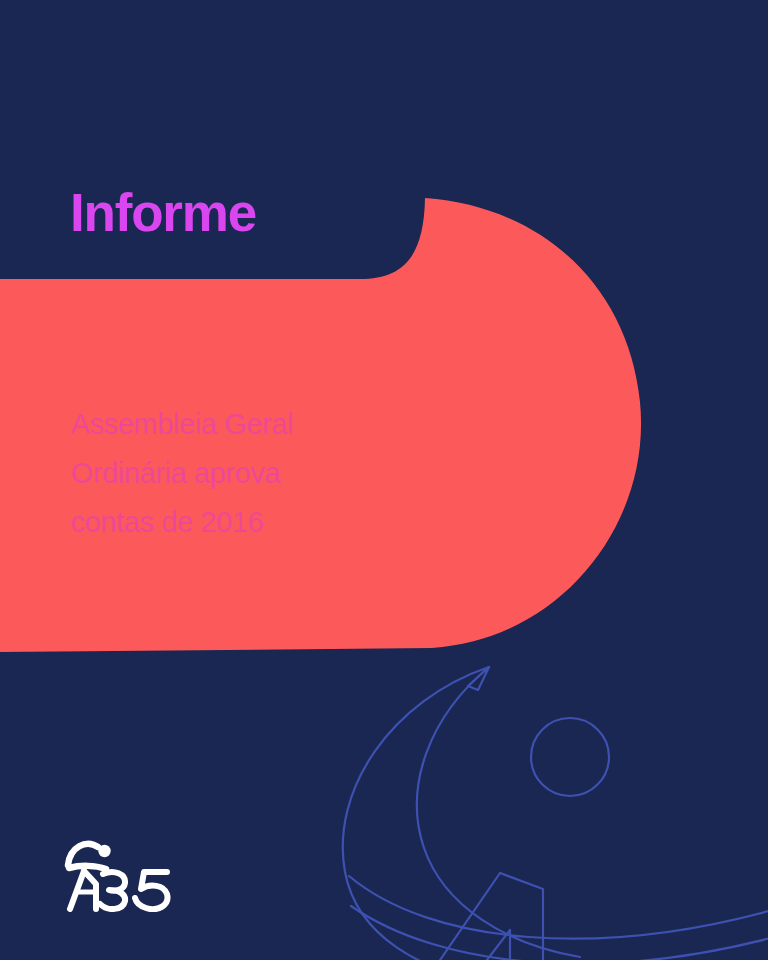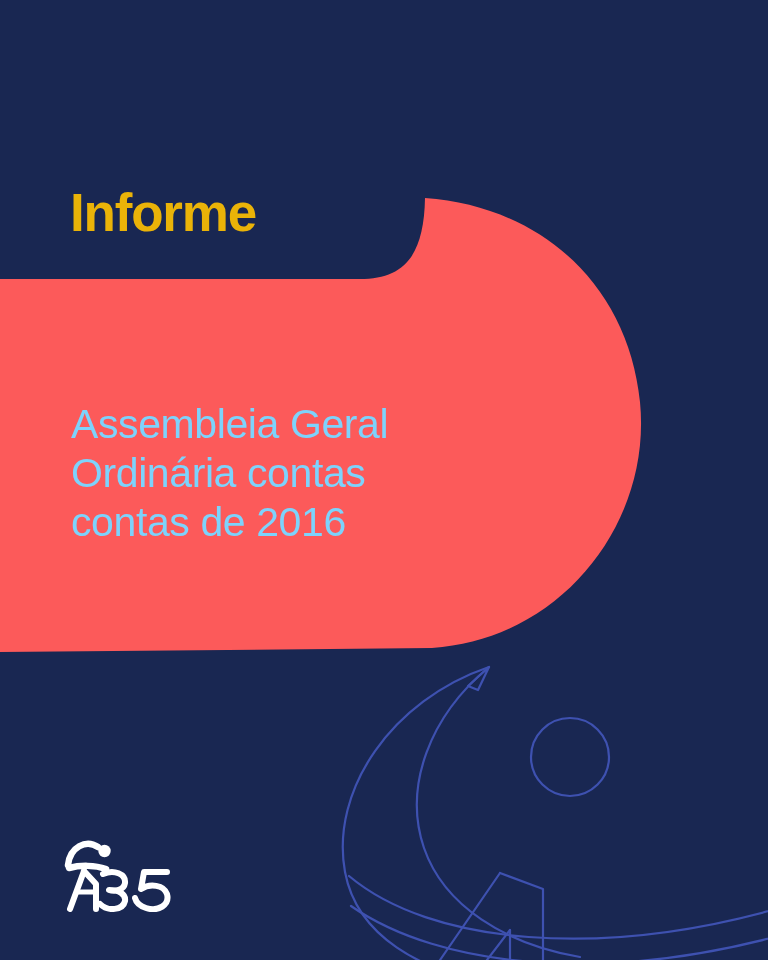--- a/index.html
+++ b/index.html
@@ -37,35 +37,35 @@
 
   
   .eyebrow {
     position: absolute;
     left: 70px;
     top: 186px;
     font-size: 53px;
     line-height: 1.0;
     font-weight: 700;
     letter-spacing: -1.2px;
-    color: #eab308;
+    color: #d946ef;
     white-space: nowrap;
   }
 
   
   .headline {
     position: absolute;
     left: 71px;
     top: 400px;
     width: 470px;
-    font-size: 41px;
+    font-size: 29px;
     line-height: 49px;
     font-weight: 500;
     letter-spacing: -0.4px;
-    color: #7dd3fc;
+    color: #ec4899;
   }
   .headline .ln { display: block; white-space: nowrap; }
 
   
   .logo {
     position: absolute;
     left: 62px;
     top: 838px;
     width: 112px;
     height: 74px;
@@ -105,21 +105,21 @@
              C 540 206, 628 284, 640 402
              C 652 524, 560 640, 432 648
              L 0 652
              Z" fill="#fc5a5a"></path>
   </svg>
 
   <div class="eyebrow">Informe</div>
 
   <div class="headline">
     <span class="ln">Assembleia Geral</span>
-    <span class="ln">Ordinária contas</span>
+    <span class="ln">Ordinária aprova</span>
     <span class="ln">contas de 2016</span>
   </div>
 
   <svg class="logo" viewBox="0 0 112 74" xmlns="http://www.w3.org/2000/svg" aria-hidden="true">
     <g fill="none" stroke="#ffffff" stroke-linecap="round" stroke-linejoin="round">
 
       <path d="M6 27 C 8 9, 24 1, 36 9" stroke-width="6.5"></path>
 
       <circle cx="42.5" cy="13" r="6.2" fill="#ffffff" stroke="none"></circle>
 

